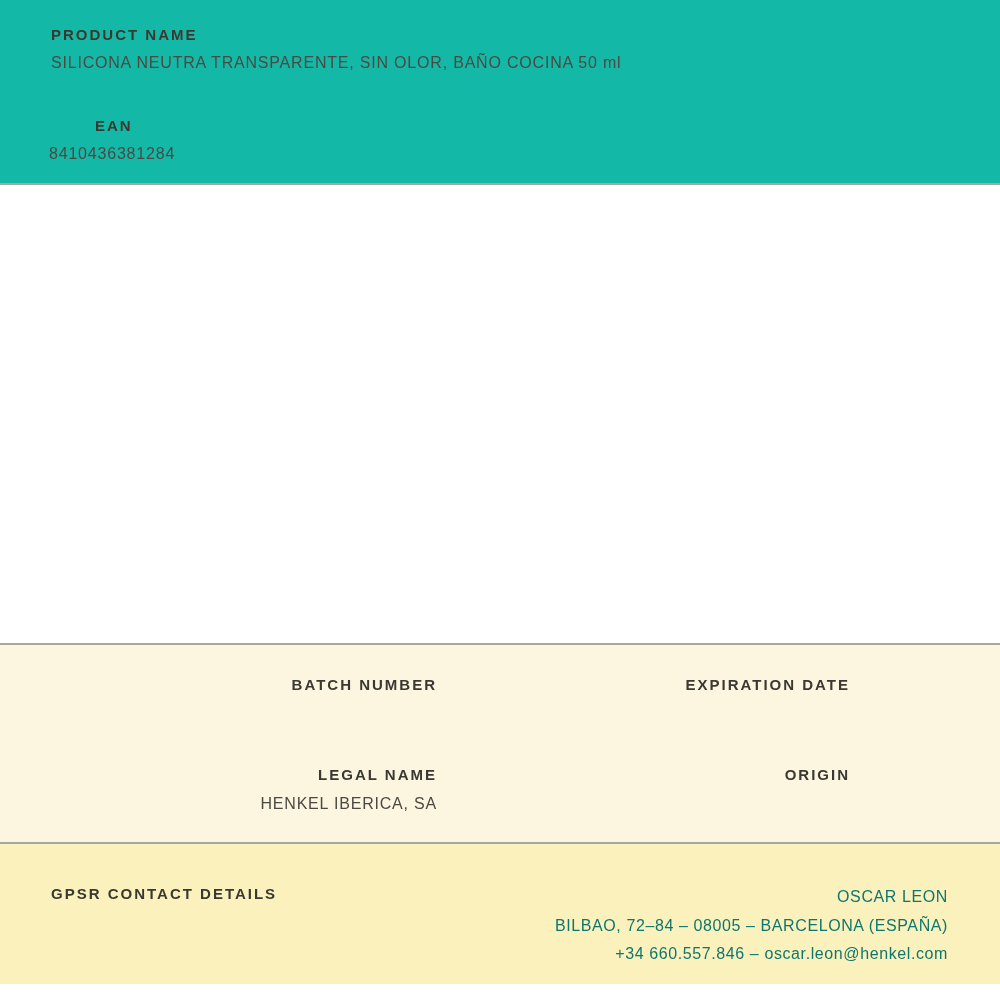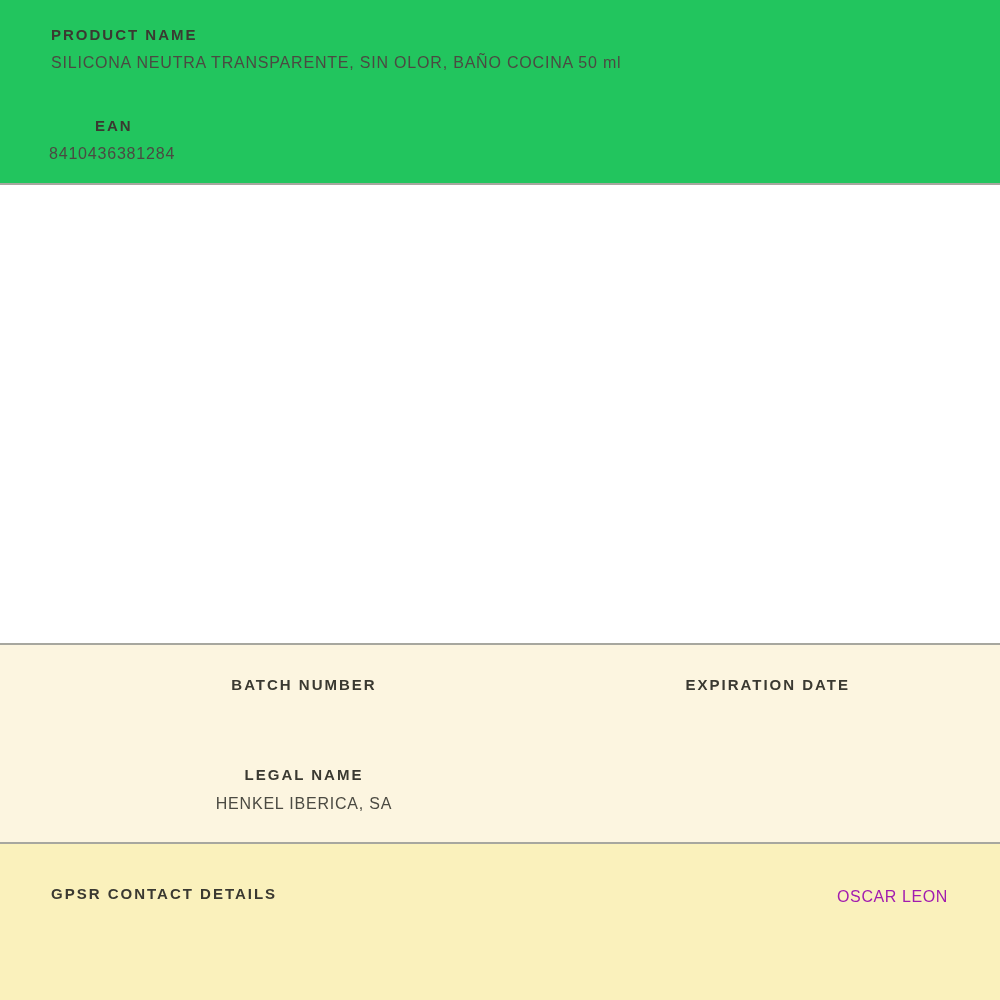--- a/index.html
+++ b/index.html
@@ -7,69 +7,69 @@
   body {
     width: 1000px; height: 1000px;
     position: relative;
     background: #ffffff;
     font-family: "Liberation Sans", sans-serif;
     color: #4b4a42;
   }
   .sec { position: absolute; left: 0; right: 0; }
   .sec-top {
     top: 0; height: 185px;
-    background: #22c55e;
+    background: #14b8a6;
     border-bottom: 2px solid #a7a79f;
   }
   .sec-mid {
     top: 185px; height: 458px;
     background: #ffffff;
   }
   .sec-lower {
     top: 643px; height: 201px;
     background: #fcf5e0;
     border-top: 2px solid #a7a79f;
     border-bottom: 2px solid #a7a79f;
   }
   .sec-bottom {
-    top: 844px; height: 156px;
+    top: 844px; height: 140px;
     background: #faf1bc;
   }
   .field-label {
     font-size: 15px;
     font-weight: bold;
     letter-spacing: 2px;
     color: #3a3931;
   }
   .field-value {
     font-size: 16px;
     letter-spacing: 0.8px;
     color: #4b4a42;
   }
   .abs { position: absolute; }
   
   .pn-label  { left: 51px; top: 26px; }
   .pn-value  { left: 51px; top: 54px; }
   .ean-label { left: 51px; top: 117px; margin-left: 44px; }
   .ean-value { left: 49px; top: 145px; }
   
-  .col-left   { left: 154px; width: 300px; text-align: center; }
+  .col-left   { left: 137px; width: 300px; text-align: right; }
   .col-right  { left: 550px; width: 300px; text-align: right; }
   .row1       { top: 31px; }
   .row2-label { top: 121px; }
   .row2-value { top: 150px; }
   
   .gpsr-label { left: 51px; top: 41px; }
   .contact-block {
     right: 52px; top: 39px;
     text-align: right;
     font-size: 16px;
     letter-spacing: 0.6px;
     line-height: 28.5px;
-    color: #a21caf;
+    color: #0f766e;
   }
 </style>
 </head>
 <body>
 
 <div class="sec sec-top">
   <div class="abs field-label pn-label">PRODUCT NAME</div>
   <div class="abs field-value pn-value">SILICONA NEUTRA TRANSPARENTE, SIN OLOR, BAÑO COCINA 50 ml</div>
   <div class="abs field-label ean-label">EAN</div>
   <div class="abs field-value ean-value">8410436381284</div>
@@ -80,21 +80,24 @@
 <div class="sec sec-lower">
   <div class="abs field-label col-left row1">BATCH NUMBER</div>
   <div class="abs field-value col-left" style="top:60px;"></div>
 
   <div class="abs field-label col-right row1">EXPIRATION DATE</div>
   <div class="abs field-value col-right" style="top:60px;"></div>
 
   <div class="abs field-label col-left row2-label">LEGAL NAME</div>
   <div class="abs field-value col-left row2-value">HENKEL IBERICA, SA</div>
 
+  <div class="abs field-label col-right row2-label">ORIGIN</div>
 
 </div>
 
 <div class="sec sec-bottom">
   <div class="abs field-label gpsr-label">GPSR CONTACT DETAILS</div>
   <div class="abs contact-block">
     <div>OSCAR LEON</div>
+    <div>BILBAO, 72–84 – 08005 – BARCELONA (ESPAÑA)</div>
+    <div>+34 660.557.846 – oscar.leon@henkel.com</div>
   </div>
 </div>
 
 </body></html>

